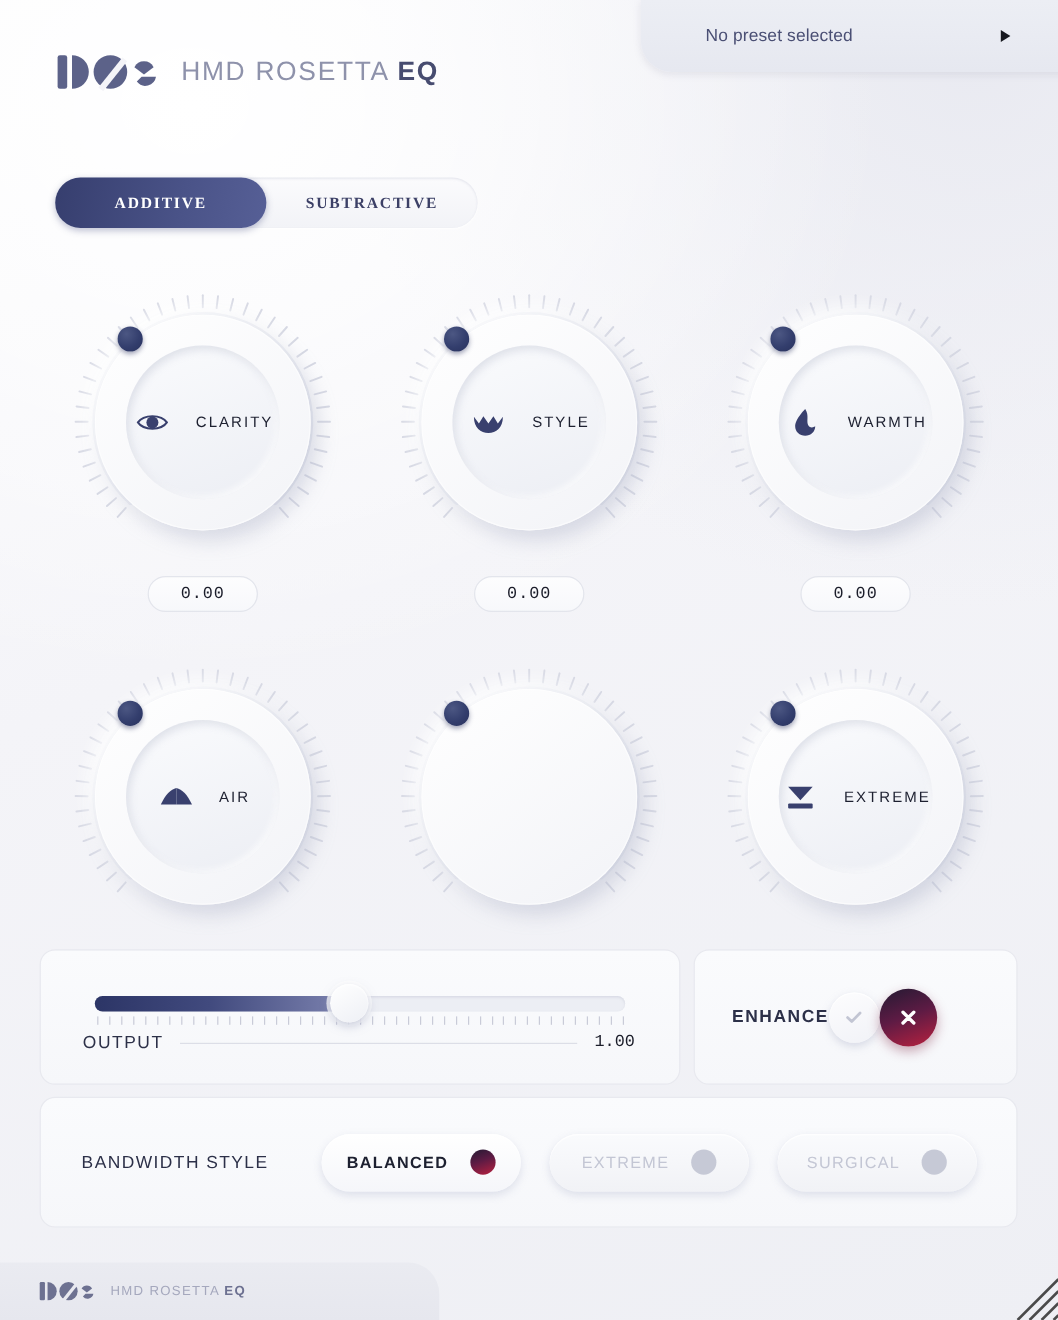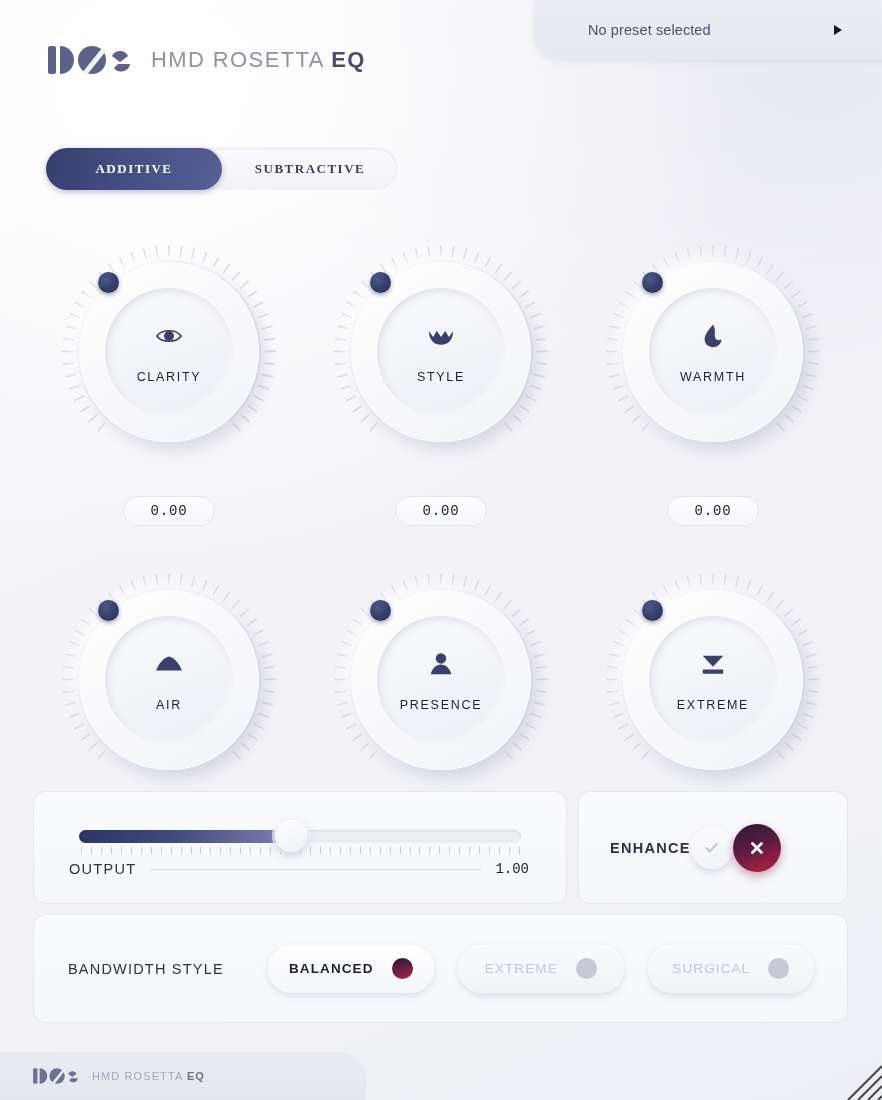--- a/index.html
+++ b/index.html
@@ -81,35 +81,35 @@
     box-shadow:
       6px 8px 16px rgba(163,168,192,0.38),
       -6px -6px 14px rgba(255,255,255,0.95),
       inset 0 0 0 1px rgba(255,255,255,0.55);
   }
   .knob-face {
     position: absolute; left: 52px; top: 52px; width: 128px; height: 128px;
     border-radius: 50%;
     background: linear-gradient(160deg, #fafbfd 0%, #eceef4 100%);
     box-shadow: inset 2px 3px 7px rgba(160,165,190,0.3), inset -2px -2px 6px rgba(255,255,255,0.9);
-    display: flex; flex-direction: column; align-items: center; justify-content: center;
+    display: flex; align-items: center; justify-content: center;
     gap: 19px;
   }
   .knob-icon { width: 34px; height: 30px; display: flex; align-items: center; justify-content: center; }
   .knob-label {
     font-size: 12.5px; letter-spacing: 1.7px; color: #1d2030; font-weight: 400;
     white-space: nowrap;
   }
   .knob-dot {
     position: absolute; width: 21px; height: 21px; border-radius: 50%;
     background: radial-gradient(circle at 35% 30%, #4c5783 0%, #333e6d 55%, #28315c 100%);
     box-shadow: 0 2px 4px rgba(45,52,95,0.45);
   }
   .knob-value {
-    margin-top: 28px; width: 92px; height: 30px; border-radius: 15px;
+    margin-top: 12px; width: 92px; height: 30px; border-radius: 15px;
     border: 1px solid #e3e5ec;
     background: linear-gradient(180deg, #fdfdfe 0%, #f7f8fb 100%);
     display: flex; align-items: center; justify-content: center;
     font-family: "Liberation Mono", monospace;
     font-size: 14px; color: #1b1d2a; letter-spacing: .8px;
   }
 
   
   .panel {
     position: absolute;
@@ -501,29 +501,20 @@
           <line x1="212.0" y1="115.5" x2="222.0" y2="115.4" stroke="#d7d9e4" stroke-width="1.6" stroke-linecap="round"></line>
           <line x1="211.4" y1="127.0" x2="221.3" y2="128.2" stroke="#d7d9e4" stroke-width="1.6" stroke-linecap="round"></line>
           <line x1="209.3" y1="138.4" x2="219.1" y2="140.7" stroke="#d7d9e4" stroke-width="1.6" stroke-linecap="round"></line>
           <line x1="206.0" y1="149.5" x2="215.4" y2="152.9" stroke="#d7d9e4" stroke-width="1.6" stroke-linecap="round"></line>
           <line x1="201.3" y1="160.0" x2="210.2" y2="164.6" stroke="#d7d9e4" stroke-width="1.6" stroke-linecap="round"></line>
           <line x1="195.4" y1="170.0" x2="203.7" y2="175.6" stroke="#d7d9e4" stroke-width="1.6" stroke-linecap="round"></line>
           <line x1="188.3" y1="179.1" x2="195.9" y2="185.7" stroke="#d7d9e4" stroke-width="1.6" stroke-linecap="round"></line>
           <line x1="180.2" y1="187.3" x2="186.9" y2="194.8" stroke="#d7d9e4" stroke-width="1.6" stroke-linecap="round"></line>
         </svg>
         <div class="knob-ring"></div>
-        <div class="knob-face">
-          <span class="knob-icon">
-            <svg width="30" height="26" viewBox="0 0 32 28">
-              <circle cx="16" cy="8" r="5.6" fill="#39406e"></circle>
-              <path d="M16 14.5 C21 14.5 26 19 27 25 L5 25 C6 19 11 14.5 16 14.5 Z" fill="#39406e"></path>
-            </svg>
-          </span>
-          <span class="knob-label">PRESENCE</span>
-        </div>
         <div class="knob-dot" style="left:45.1px;top:36.1px"></div>
       </div>
       <div class="knob-value">0.00</div>
     </div>
     <div class="knob-cell">
       <div class="knob-wrap">
         <svg class="knob-ticks" viewBox="0 0 232 232">
           <path d="M 55.8 182.9 A 90 90 0 1 1 176.2 182.9" fill="none" stroke="#e6e8f0" stroke-width="4" stroke-linecap="round"></path>
           <line x1="51.8" y1="187.3" x2="45.1" y2="194.8" stroke="#d7d9e4" stroke-width="1.6" stroke-linecap="round"></line>
           <line x1="43.7" y1="179.1" x2="36.1" y2="185.7" stroke="#d7d9e4" stroke-width="1.6" stroke-linecap="round"></line>

